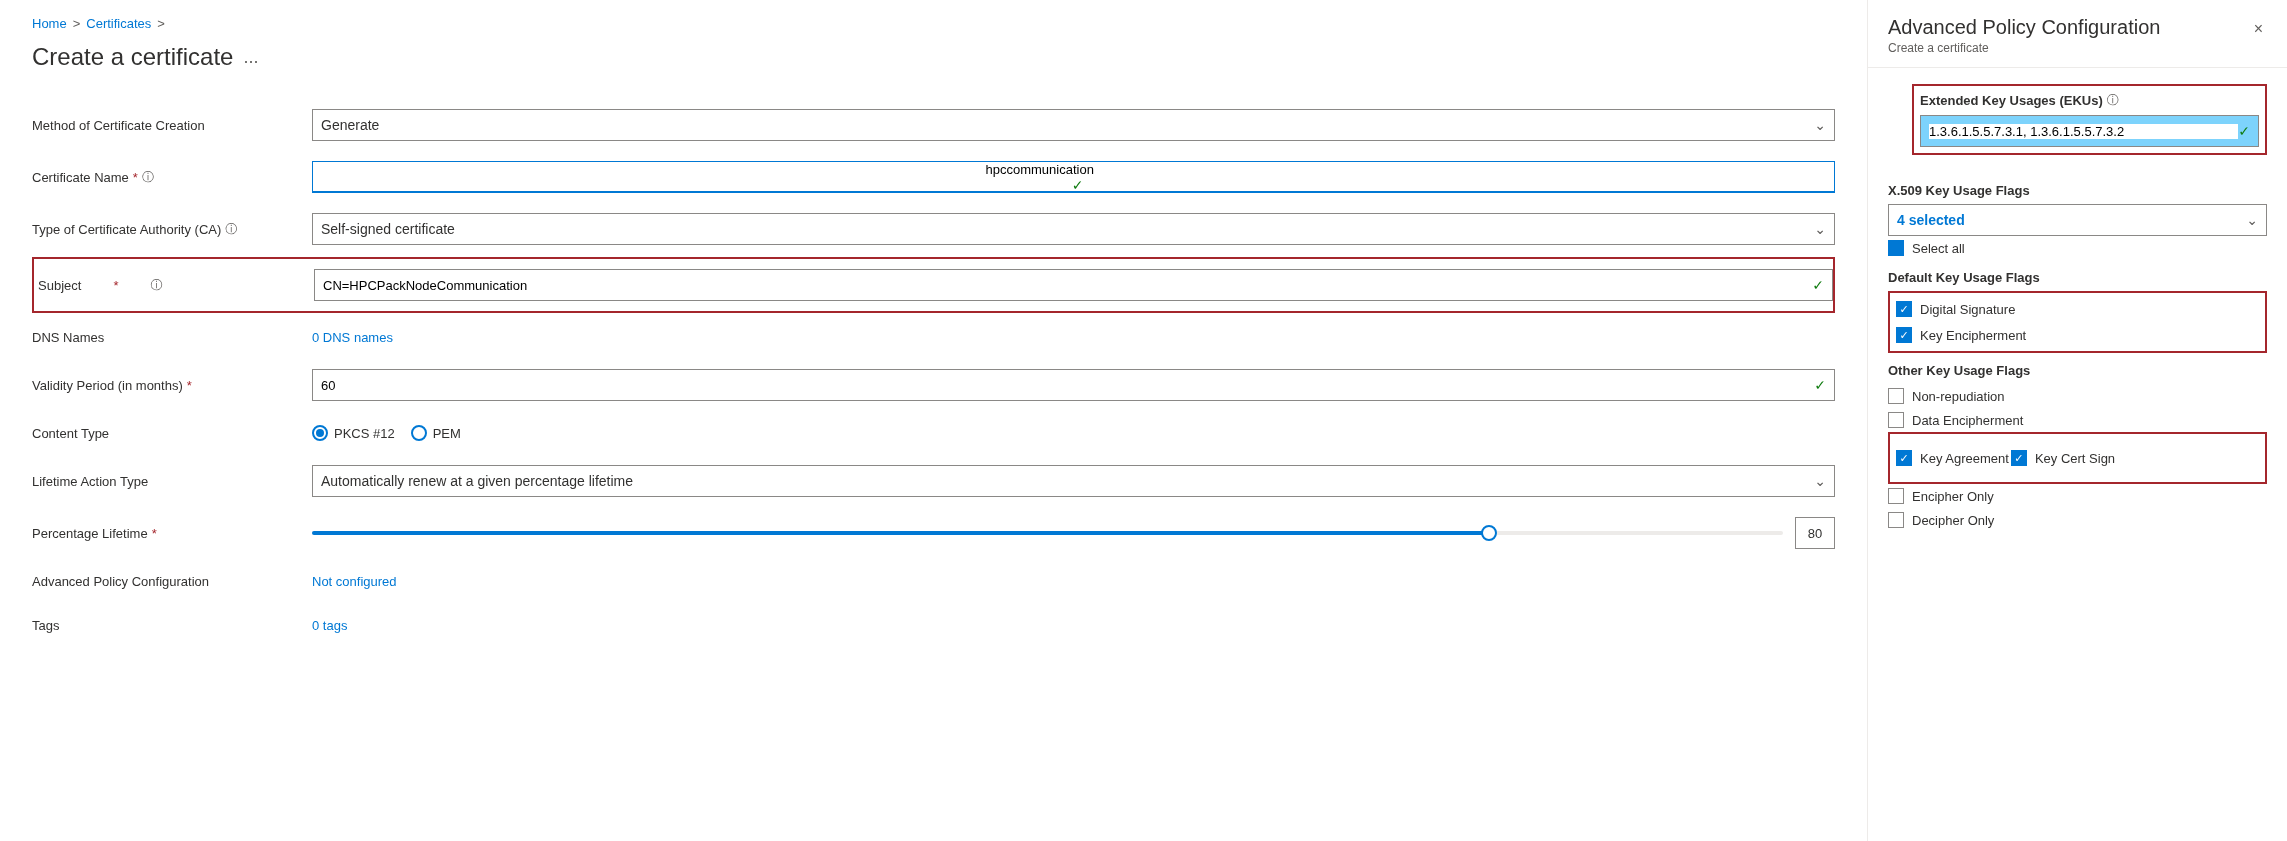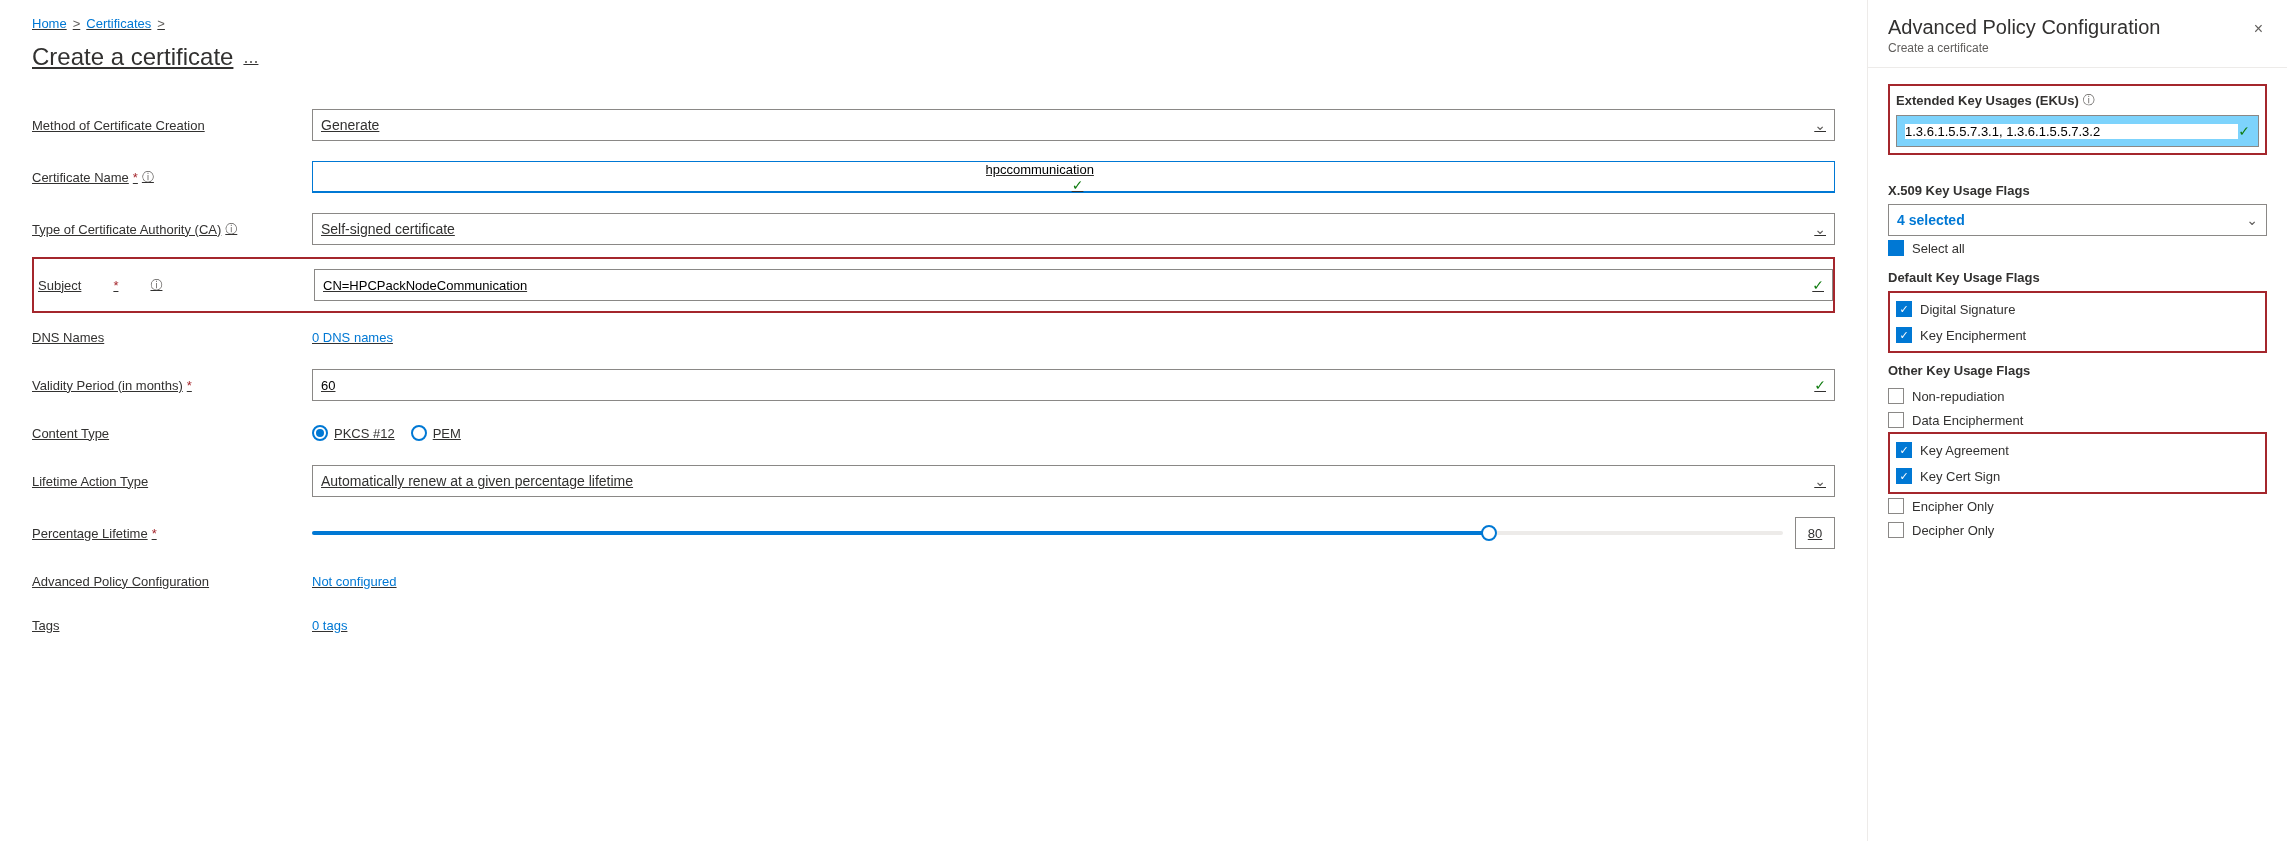--- a/index.html
+++ b/index.html
@@ -1,19 +1,19 @@
 <!DOCTYPE html>
 <html><head>
   <meta charset="utf-8">
   <style>
     * { box-sizing: border-box; margin: 0; padding: 0; }
     body { font-family: 'Segoe UI', Arial, sans-serif; font-size: 14px; color: #323130; background: #fff; display: flex; height: 841px; overflow: hidden; }
 
     
-    .main-content { flex: 1; padding: 16px 32px; overflow-y: auto; text-decoration: underline; }
+    .main-content { flex: 1; padding: 16px 32px; overflow-y: auto; }
 
     .breadcrumb { display: flex; align-items: center; gap: 6px; font-size: 13px; color: #0078d4; margin-bottom: 12px; }
     .breadcrumb span { color: #605e5c; }
     .breadcrumb a { color: #0078d4; text-decoration: none; cursor: pointer; }
 
     .page-title { font-size: 24px; font-weight: 300; color: #323130; margin-bottom: 28px; display: flex; align-items: center; gap: 10px; }
     .page-title-dots { font-size: 18px; color: #605e5c; cursor: pointer; }
 
     .form-row { display: flex; align-items: center; padding: 10px 0; min-height: 44px; }
     .form-label { width: 280px; min-width: 280px; font-size: 13px; color: #323130; display: flex; align-items: center; gap: 4px; }
@@ -231,21 +231,21 @@
   <div class="panel-header">
     <div>
       <div class="panel-title">Advanced Policy Configuration</div>
       <div class="panel-subtitle">Create a certificate</div>
     </div>
     <button class="panel-close">×</button>
   </div>
 
   <div class="panel-body">
 
-    <div class="panel-section" style="border: 2px solid #a4262c; padding: 6px;">
+    <div class="panel-section" style="border: 2px solid #a4262c; padding: 6px; margin-left: 24px;">
       <div class="panel-field-label">
         <span>Extended Key Usages (EKUs)</span>
         <span class="info-icon">ⓘ</span>
       </div>
       <div class="eku-input">
         <input type="text" style="border: none; outline: none; flex: 1 1 0%; font-size: 13px; font-family: inherit;" value="1.3.6.1.5.5.7.3.1, 1.3.6.1.5.5.7.3.2">
         <span class="check" style="color:#107c10;">✓</span>
       </div>
     </div>
 
@@ -285,21 +285,21 @@
       <div class="checkbox-item">
         <div class="checkbox-box"></div>
         <span>Non-repudiation</span>
       </div>
 
       <div class="checkbox-item">
         <div class="checkbox-box"></div>
         <span>Data Encipherment</span>
       </div>
 
-      <div style="border: 2px solid #a4262c; padding: 4px 6px; display: flex; flex-direction: column; gap: 2px;">
+      <div style="border: 2px solid #a4262c; padding: 12px 6px; display: flex; gap: 2px;">
         <div class="checkbox-item">
           <div class="checkbox-box checked"></div>
           <span>Key Agreement</span>
         </div>
         <div class="checkbox-item">
           <div class="checkbox-box checked"></div>
           <span>Key Cert Sign</span>
         </div>
       </div>
 

